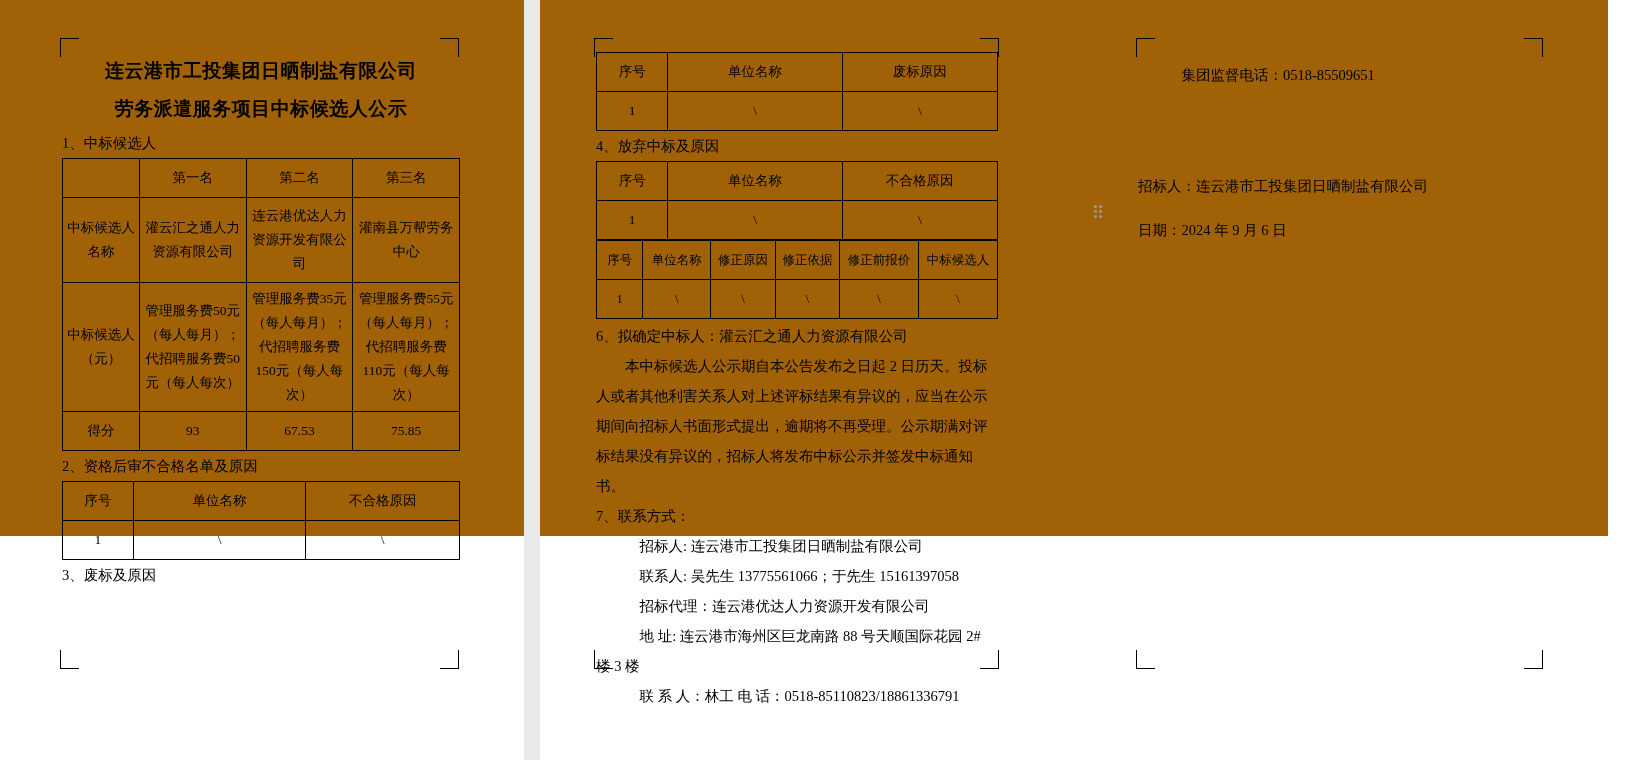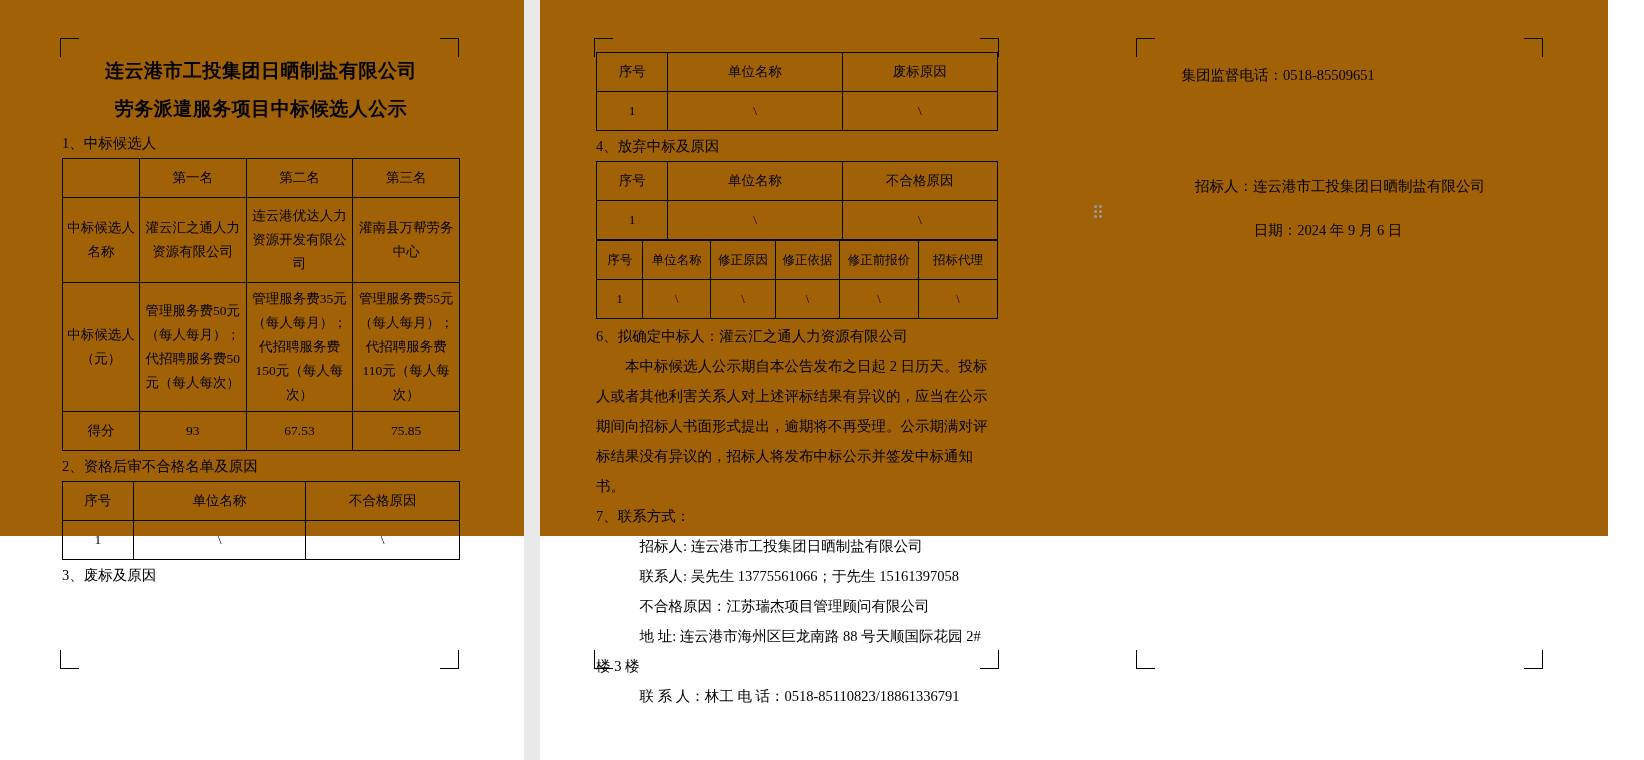--- a/index.html
+++ b/index.html
@@ -86,21 +86,21 @@
     border: 1px solid #000;
     text-align: center;
     vertical-align: middle;
     padding: 4px 3px;
     line-height: 24px;
   }
   table.doc-tbl td.tall { height: 76px; }
   table.doc-tbl td.taller { height: 120px; }
   table.doc-tbl td.row-h { height: 30px; }
 
-  .right-block { text-align: center; line-height: 30px; font-size: 14.5px; }
+  .right-block { text-align: left; line-height: 30px; font-size: 14.5px; }
 
   .drag-handle {
     position: absolute;
     left: 1094px;
     top: 205px;
     width: 9px;
     height: 16px;
     display: grid;
     grid-template-columns: 3px 3px;
     grid-template-rows: 3px 3px 3px;
@@ -226,40 +226,40 @@
 
 
       <table class="doc-tbl" style="font-size:12.5px;">
         <tbody>
             <tr>
           <td class="row-h" style="width:11%;">序号</td>
           <td style="width:17%;">单位名称</td>
           <td style="width:16%;">修正原因</td>
           <td style="width:16%;">修正依据</td>
           <td style="width:20%;">修正前报价</td>
-          <td style="width:20%;">招标代理</td>
+          <td style="width:20%;">中标候选人</td>
         </tr>
         <tr>
           <td class="row-h">1</td>
           <td>\</td>
           <td>\</td>
           <td>\</td>
           <td>\</td>
           <td>\</td>
         </tr>
       </tbody>
         </table>
 
       <p class="item-head" style="margin-top:2px;">6、拟确定中标人：灌云汇之通人力资源有限公司</p>
       <p class="para">本中标候选人公示期自本公告发布之日起 2 日历天。投标人或者其他利害关系人对上述评标结果有异议的，应当在公示期间向招标人书面形式提出，逾期将不再受理。公示期满对评标结果没有异议的，招标人将发布中标公示并签发中标通知书。</p>
 
       <p class="item-head">7、联系方式：</p>
       <p class="sub">招标人: 连云港市工投集团日晒制盐有限公司</p>
       <p class="sub">联系人: 吴先生 13775561066；于先生 15161397058</p>
-      <p class="sub">不合格原因：江苏瑞杰项目管理顾问有限公司</p>
+      <p class="sub">招标代理：连云港优达人力资源开发有限公司</p>
       <p class="sub">地  址: 连云港市海州区巨龙南路 88 号天顺国际花园 2#</p>
       <p class="item-head">楼 3 楼</p>
       <p class="sub">联 系 人：林工   电 话：0518-85110823/18861336791</p>
     </div>
   </div>
 
   <div class="col col-3">
     <div class="crop tl" style="left:56px; top:38px;"></div>
     <div class="crop tr" style="left:444px; top:38px;"></div>
     <div class="crop bl" style="left:56px; top:650px;"></div>

